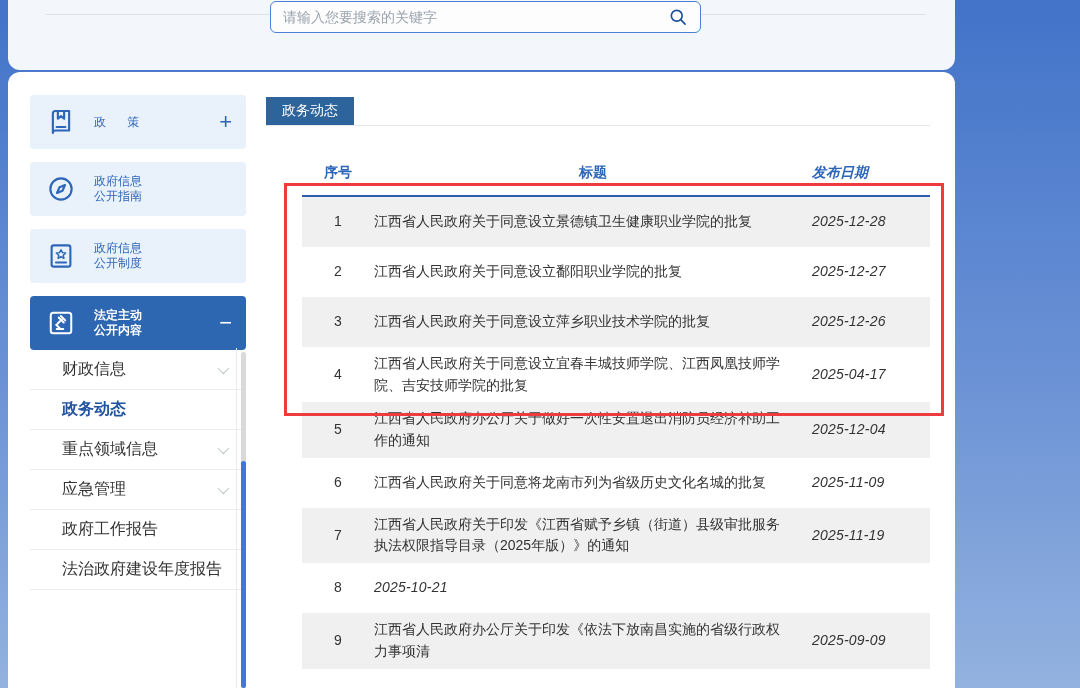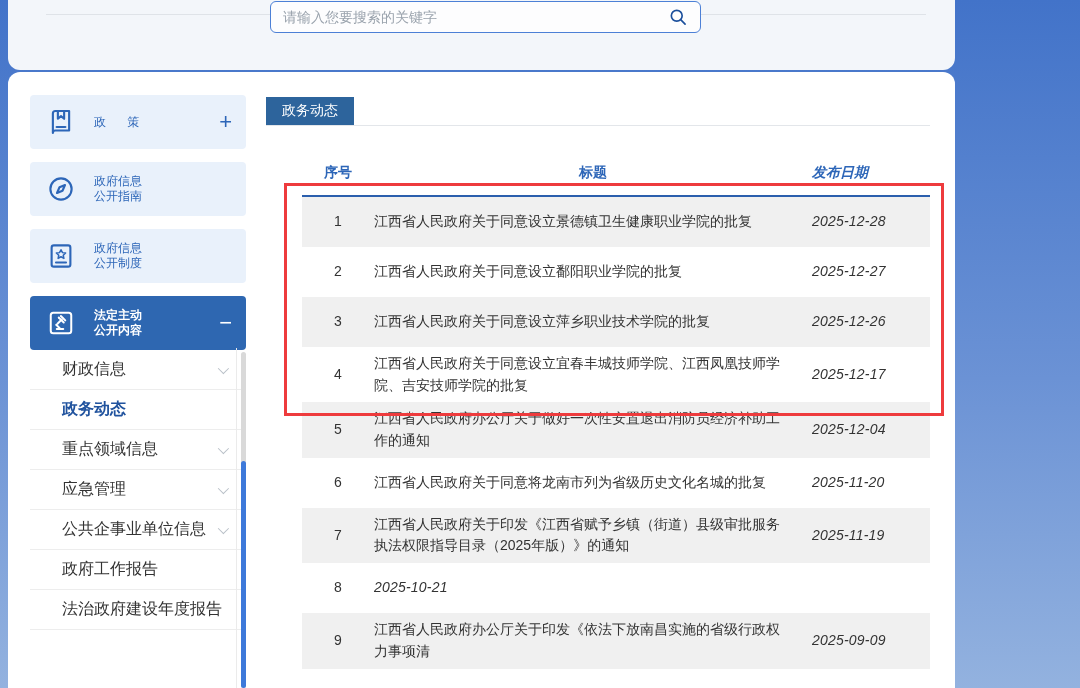--- a/index.html
+++ b/index.html
@@ -163,24 +163,20 @@
       </li>
       <li>
         <span class="txt">重点领域信息</span>
         <span class="chev"></span>
       </li>
       <li>
         <span class="txt">应急管理</span>
         <span class="chev"></span>
       </li>
       <li>
-        <span class="txt">公共企事业单位信息</span>
-        <span class="chev"></span>
-      </li>
-      <li>
         <span class="txt">政府工作报告</span>
       </li>
       <li>
         <span class="txt">法治政府建设年度报告</span>
       </li>
     </ul>
   </div>
 
   <div class="submenu-vline"></div>
   <div class="scroll-track"></div>
@@ -207,31 +203,31 @@
       <div class="col-date">2025-12-27</div>
     </div>
     <div class="trow">
       <div class="col-no">3</div>
       <div class="col-title">江西省人民政府关于同意设立萍乡职业技术学院的批复</div>
       <div class="col-date">2025-12-26</div>
     </div>
     <div class="trow">
       <div class="col-no">4</div>
       <div class="col-title">江西省人民政府关于同意设立宜春丰城技师学院、江西凤凰技师学院、吉安技师学院的批复</div>
-      <div class="col-date">2025-12-17</div>
+      <div class="col-date">2025-04-17</div>
     </div>
     <div class="trow">
       <div class="col-no">5</div>
       <div class="col-title">江西省人民政府办公厅关于做好一次性安置退出消防员经济补助工作的通知</div>
       <div class="col-date">2025-12-04</div>
     </div>
     <div class="trow">
       <div class="col-no">6</div>
       <div class="col-title">江西省人民政府关于同意将龙南市列为省级历史文化名城的批复</div>
-      <div class="col-date">2025-11-20</div>
+      <div class="col-date">2025-11-09</div>
     </div>
     <div class="trow">
       <div class="col-no">7</div>
       <div class="col-title">江西省人民政府关于印发《江西省赋予乡镇（街道）县级审批服务执法权限指导目录（2025年版）》的通知</div>
       <div class="col-date">2025-11-19</div>
     </div>
     <div class="trow">
       <div class="col-no">8</div>
       <div class="col-date">2025-10-21</div>
     </div>

